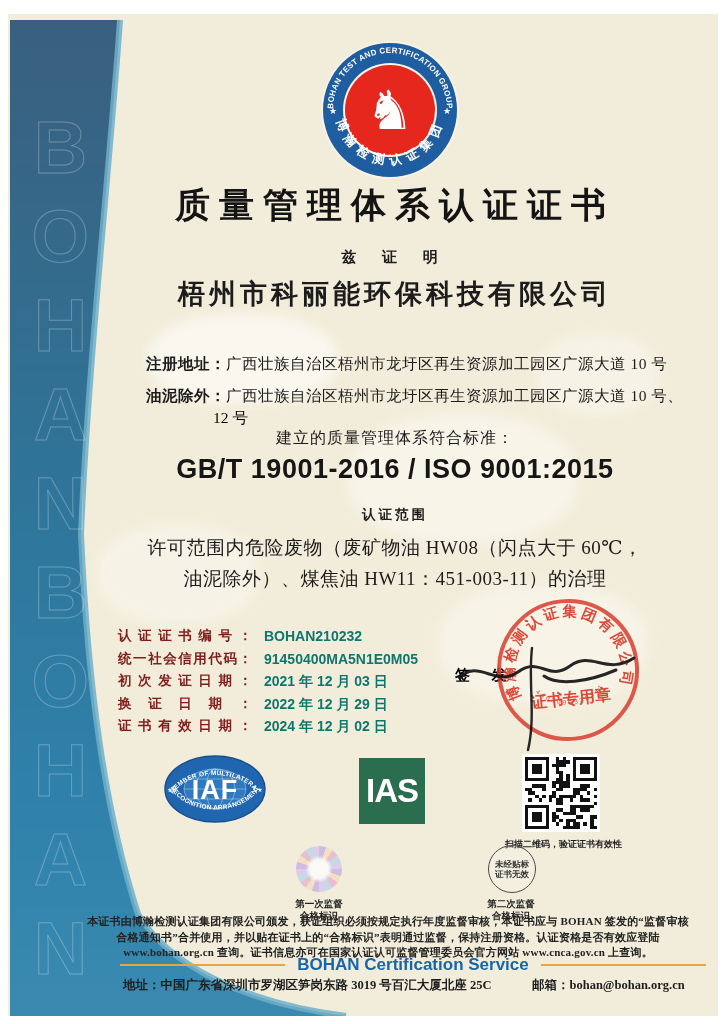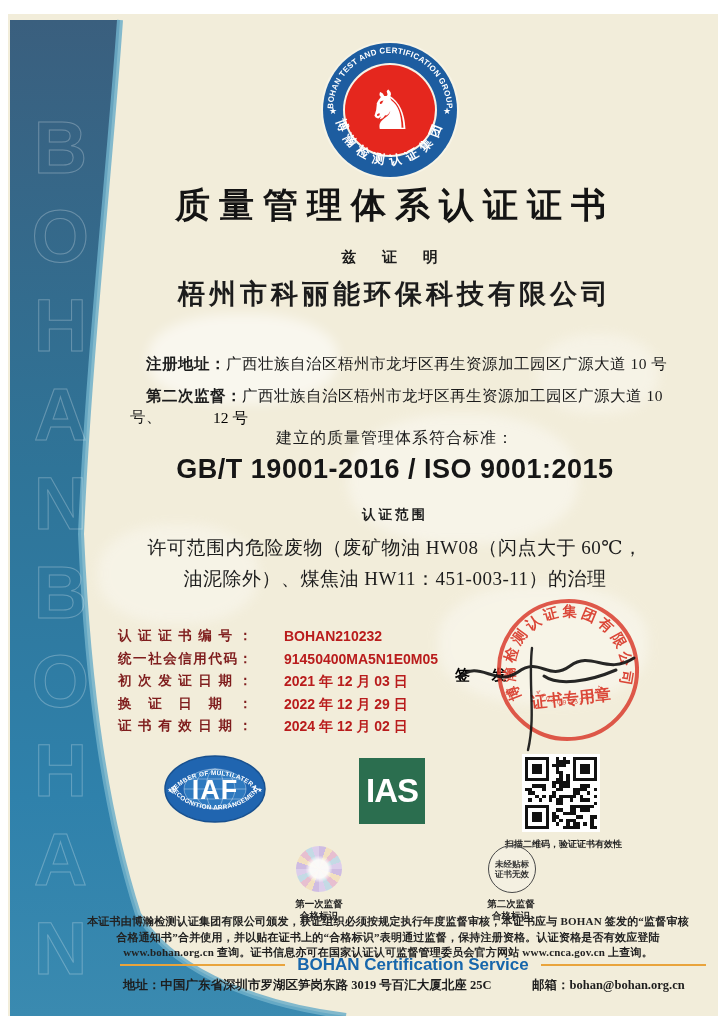--- a/index.html
+++ b/index.html
@@ -36,22 +36,22 @@
   .std-code{top:440px;font-family:"Liberation Sans","DejaVu Sans",sans-serif;
             font-size:27px;font-weight:bold;letter-spacing:0.5px;color:#161616;}
   .scope-heading{top:492px;font-size:13.5px;font-weight:bold;letter-spacing:3px;}
   .scope{top:518px;font-size:19px;line-height:31px;letter-spacing:0.5px;font-weight:500;}
 
   
   .details{position:absolute;left:110px;top:610px;text-align:left;}
   .detail-row{height:22.5px;line-height:22.5px;white-space:nowrap;}
   .detail-label{display:inline-block;width:134px;font-size:13.5px;font-weight:bold;
                 text-align:justify;text-align-last:justify;color:#7f1d1d;vertical-align:middle;}
-  .detail-value{display:inline-block;margin-left:28px;font-family:"Liberation Sans","DejaVu Sans",sans-serif;
-                font-size:14px;font-weight:bold;color:#b91c1c;vertical-align:middle;}
+  .detail-value{display:inline-block;margin-left:8px;font-family:"Liberation Sans","DejaVu Sans",sans-serif;
+                font-size:14px;font-weight:bold;color:#0f766e;vertical-align:middle;}
 
   .issue-label{position:absolute;left:447px;top:652px;font-size:15px;font-weight:bold;letter-spacing:9px;}
 
   .seal-svg{position:absolute;left:487px;top:583px;transform:rotate(-6deg);opacity:0.93;}
   .sig-svg{position:absolute;left:440px;top:606px;}
 
   
   .iaf-svg{position:absolute;left:155px;top:741px;}
   .ias{position:absolute;left:351px;top:744px;height:66px;display:flex;align-items:flex-start;
        font-family:"Liberation Sans","DejaVu Sans",sans-serif;flex-direction:column;}
@@ -136,21 +136,21 @@
     </div>
 
     <div class="content title">质量管理体系认证证书</div>
     <div class="content certify">兹 证 明</div>
     <div class="content company">梧州市科丽能环保科技有限公司</div>
 
     <div class="addr-row" style="top:340px;">
       <span class="addr-label">注册地址：</span><span>广西壮族自治区梧州市龙圩区再生资源加工园区广源大道 10 号</span>
     </div>
     <div class="addr-row" style="top:372px;">
-      <span class="addr-label">第二次监督：</span><span>广西壮族自治区梧州市龙圩区再生资源加工园区广源大道 10 号、</span>
+      <span class="addr-label">油泥除外：</span><span>广西壮族自治区梧州市龙圩区再生资源加工园区广源大道 10 号、</span>
     </div>
     <div class="addr2" style="top:394px;">12 号</div>
 
     <div class="content std-intro">建立的质量管理体系符合标准：</div>
     <div class="content std-code">GB/T 19001-2016 / ISO 9001:2015</div>
     <div class="content scope-heading">认证范围</div>
     <div class="content scope">
       <div>许可范围内危险废物（废矿物油 HW08（闪点大于 60℃，</div>
       <div>油泥除外）、煤焦油 HW11：451-003-11）的治理</div>
     </div>

